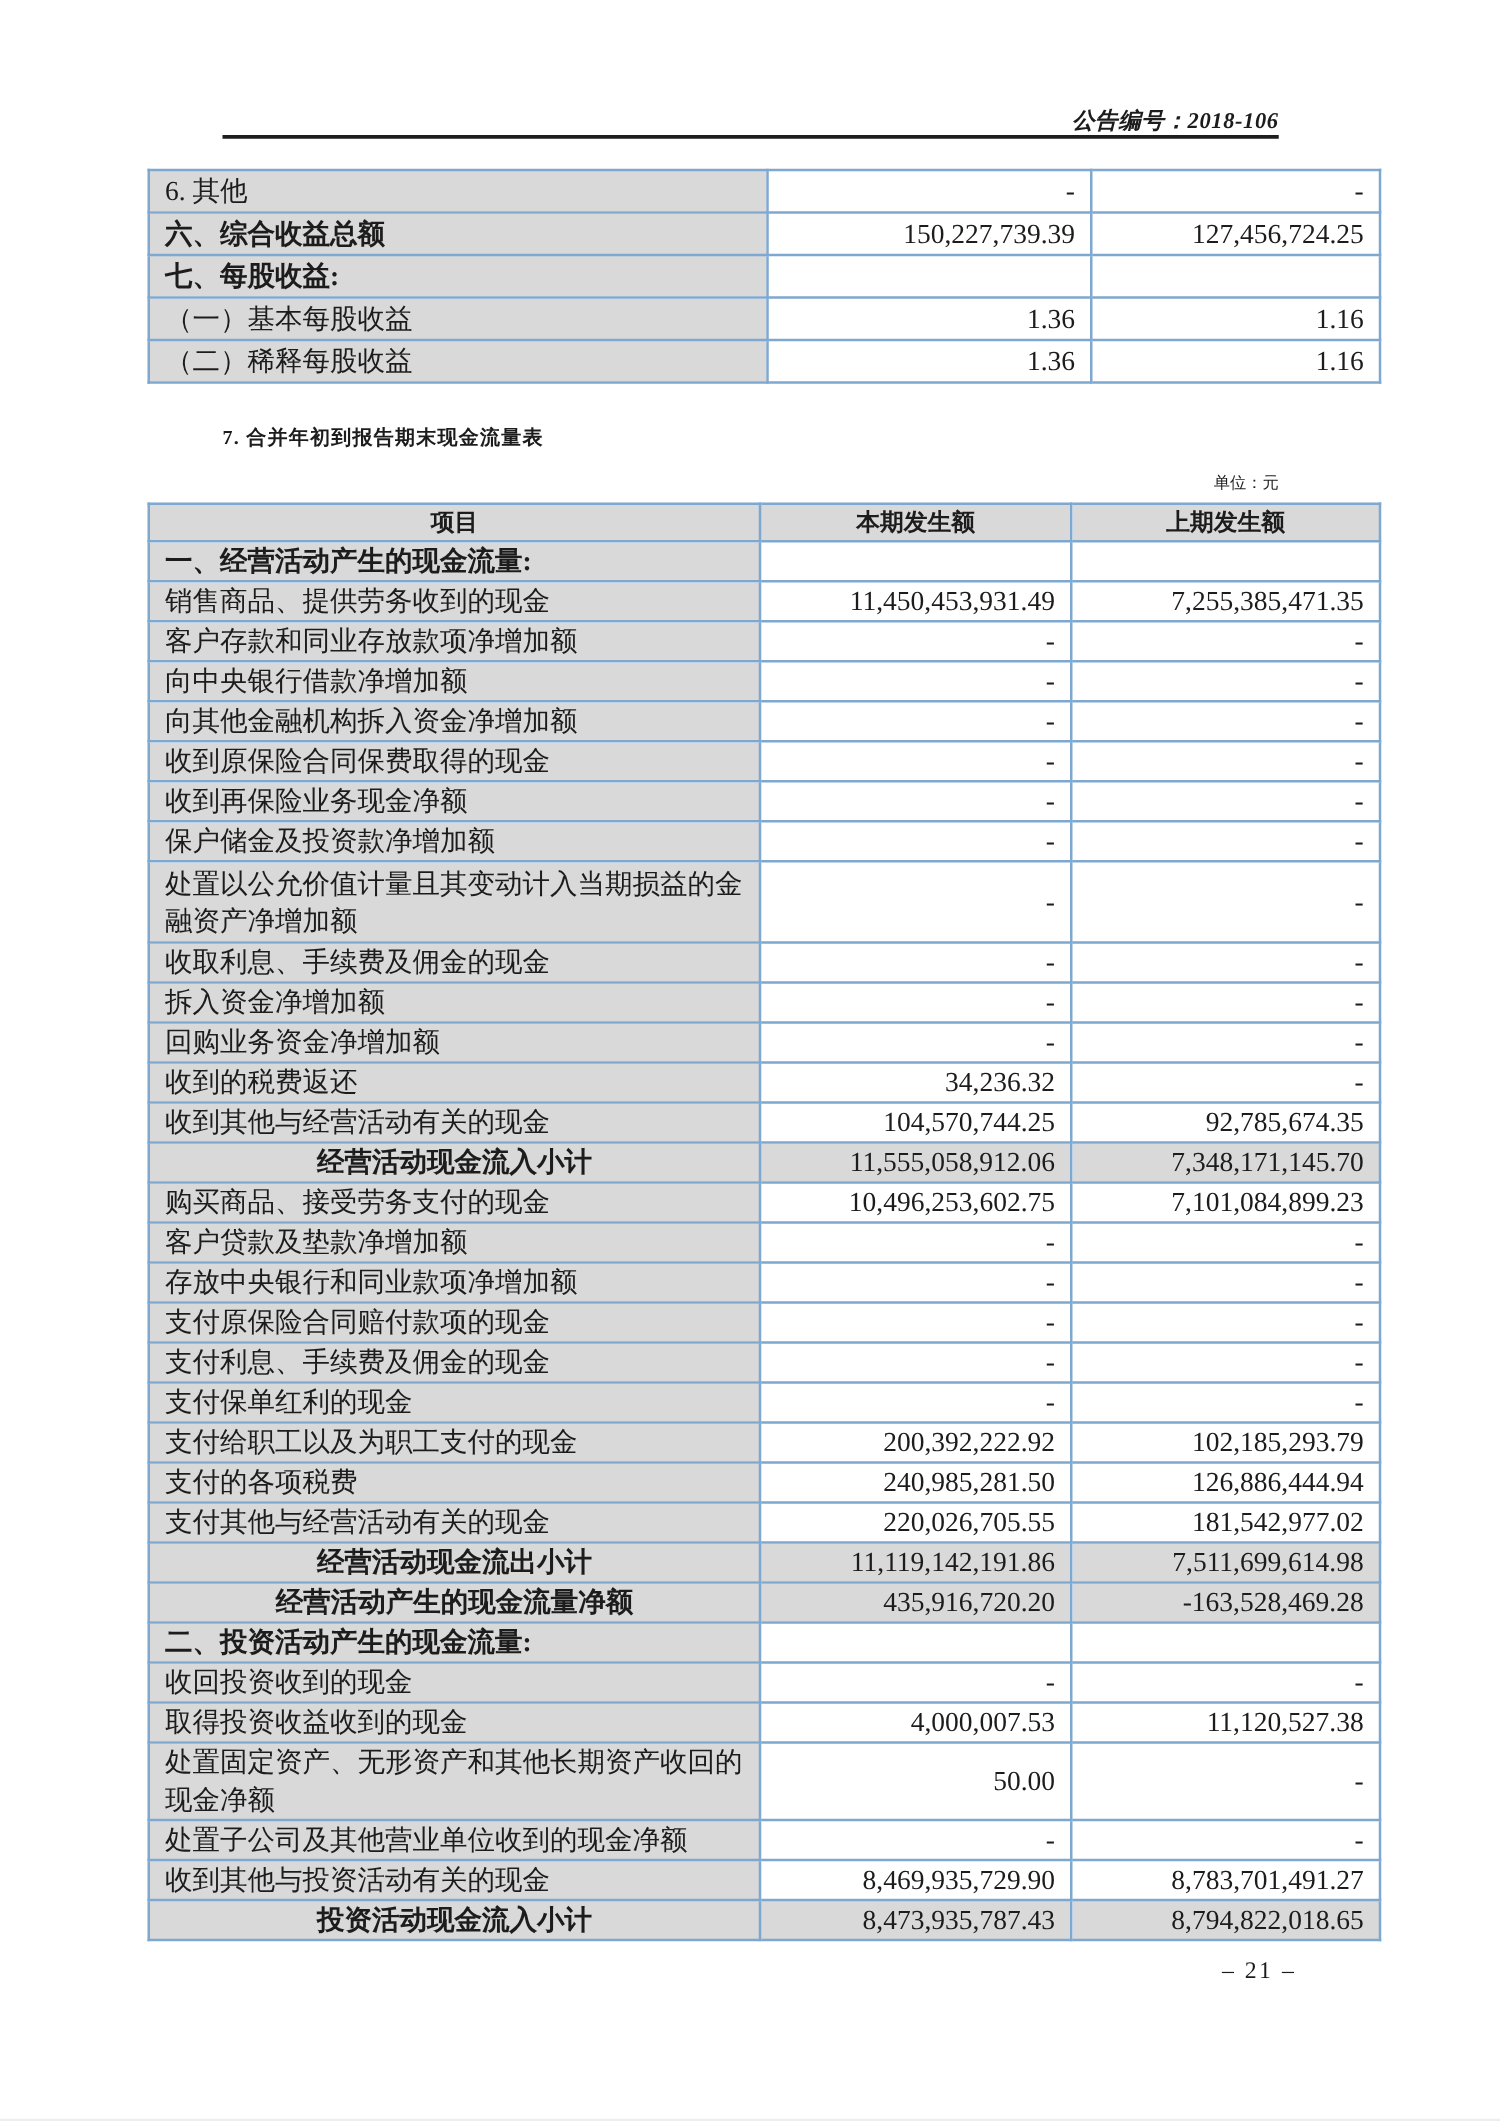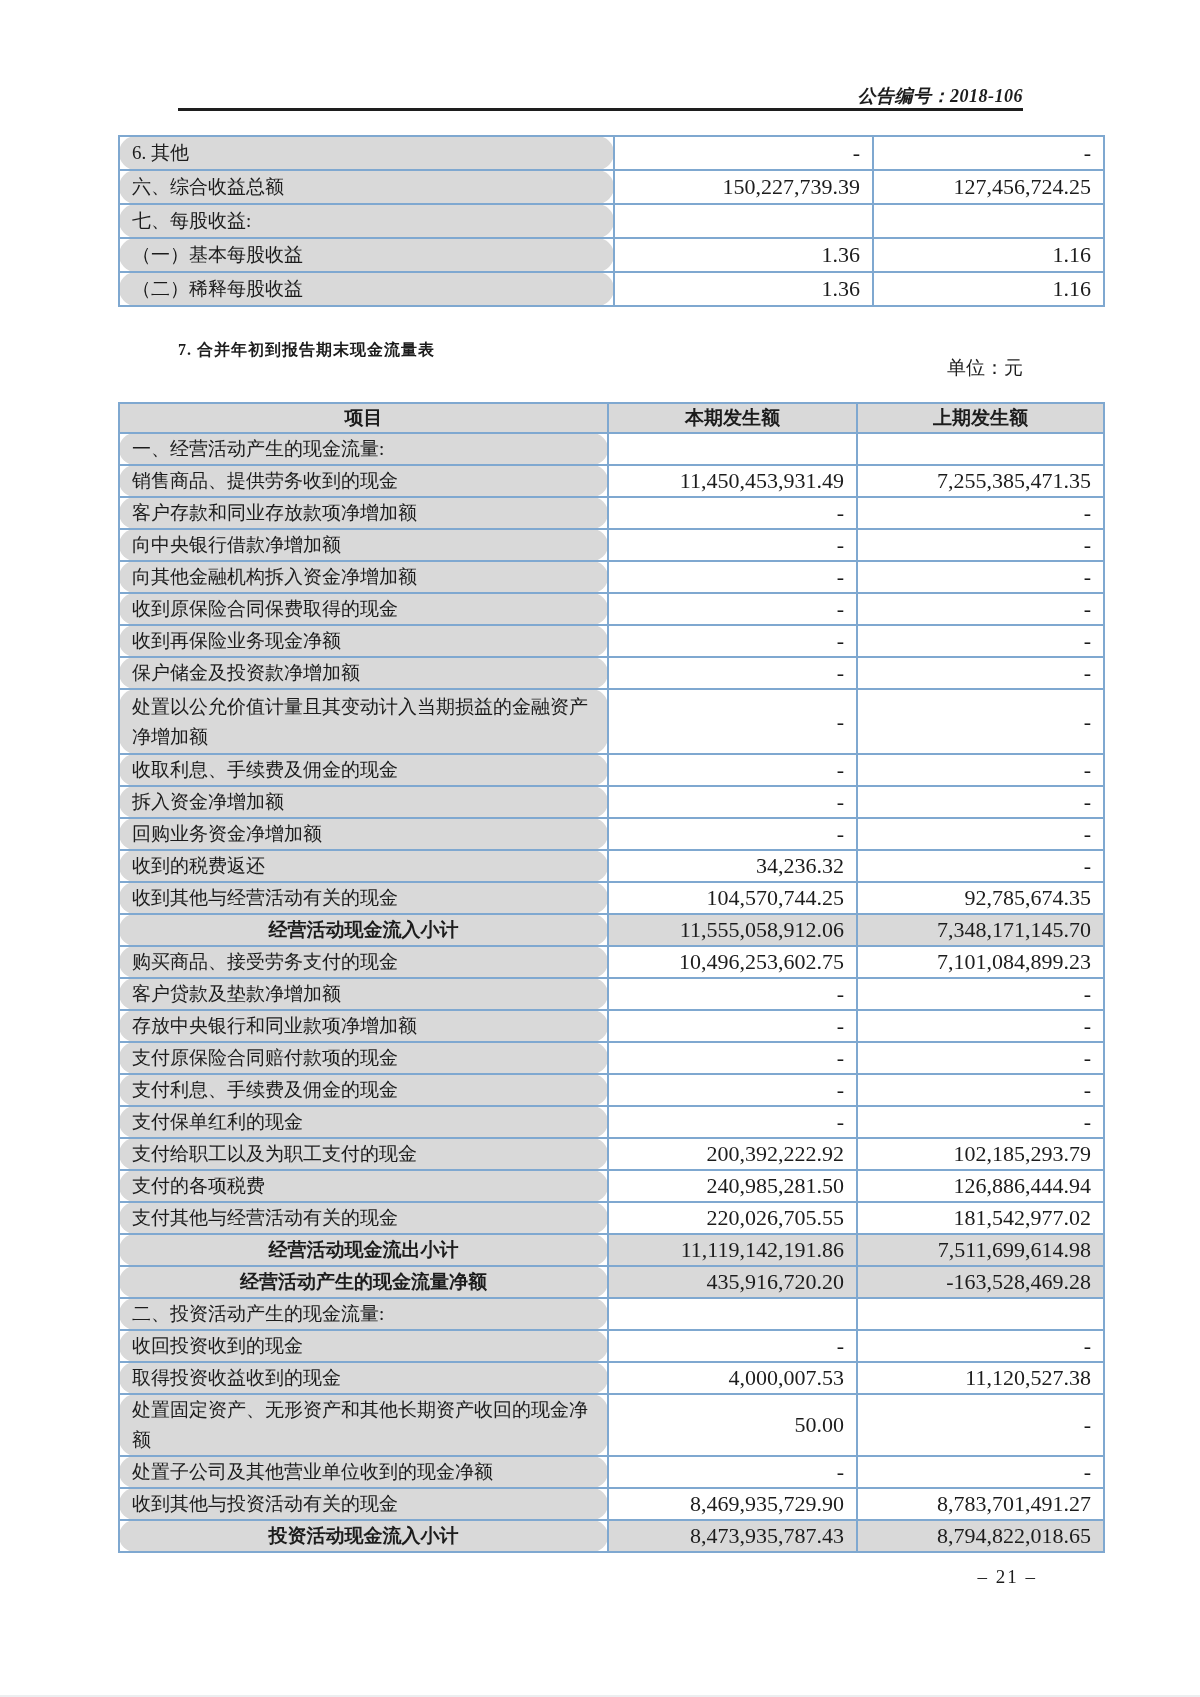--- a/index.html
+++ b/index.html
@@ -32,58 +32,57 @@
     left: 118px;
     width: 985px;
     border-collapse: collapse;
     table-layout: fixed;
   }
   td { border: 2px solid #7fa8d0; overflow: hidden; vertical-align: middle; }
   .label-cell {
     background: #d9d9d9;
     text-align: left;
     padding: 0 4px 0 12px;
-    font-size: 19px;
+    font-size: 22px;
     line-height: 30px;
-    border-radius: 17px;
   }
   .num-cell {
     background: #ffffff;
     text-align: right;
     padding: 0 12px;
     font-size: 22px;
   }
   #top-table { top: 135px; }
   #top-table tr { height: 34px; }
   #main-table { top: 402px; }
   #main-table tr { height: 30px; }
   #main-table tr.tall { height: 65px; }
   .header-cell {
     background: #d9d9d9;
     font-weight: bold;
     text-align: center;
     font-size: 19px;
     padding: 0 4px;
   }
-  tr.section .label-cell { font-weight: normal; }
+  tr.section .label-cell { font-weight: bold; }
   tr.subtotal td { background: #d9d9d9; }
   tr.subtotal .label-cell { font-weight: bold; text-align: center; padding: 0 4px; }
   .section-title {
     position: absolute;
     left: 178px;
     top: 340px;
     font-size: 16px;
     font-weight: bold;
     letter-spacing: 1px;
   }
   .unit-label {
     position: absolute;
     right: 177px;
-    top: 355px;
-    font-size: 19px;
+    top: 377px;
+    font-size: 13px;
   }
   .page-number {
     position: absolute;
     top: 1566px;
     right: 163px;
     font-size: 19px;
     letter-spacing: 2px;
   }
   .page-bottom-edge {
     position: absolute;

